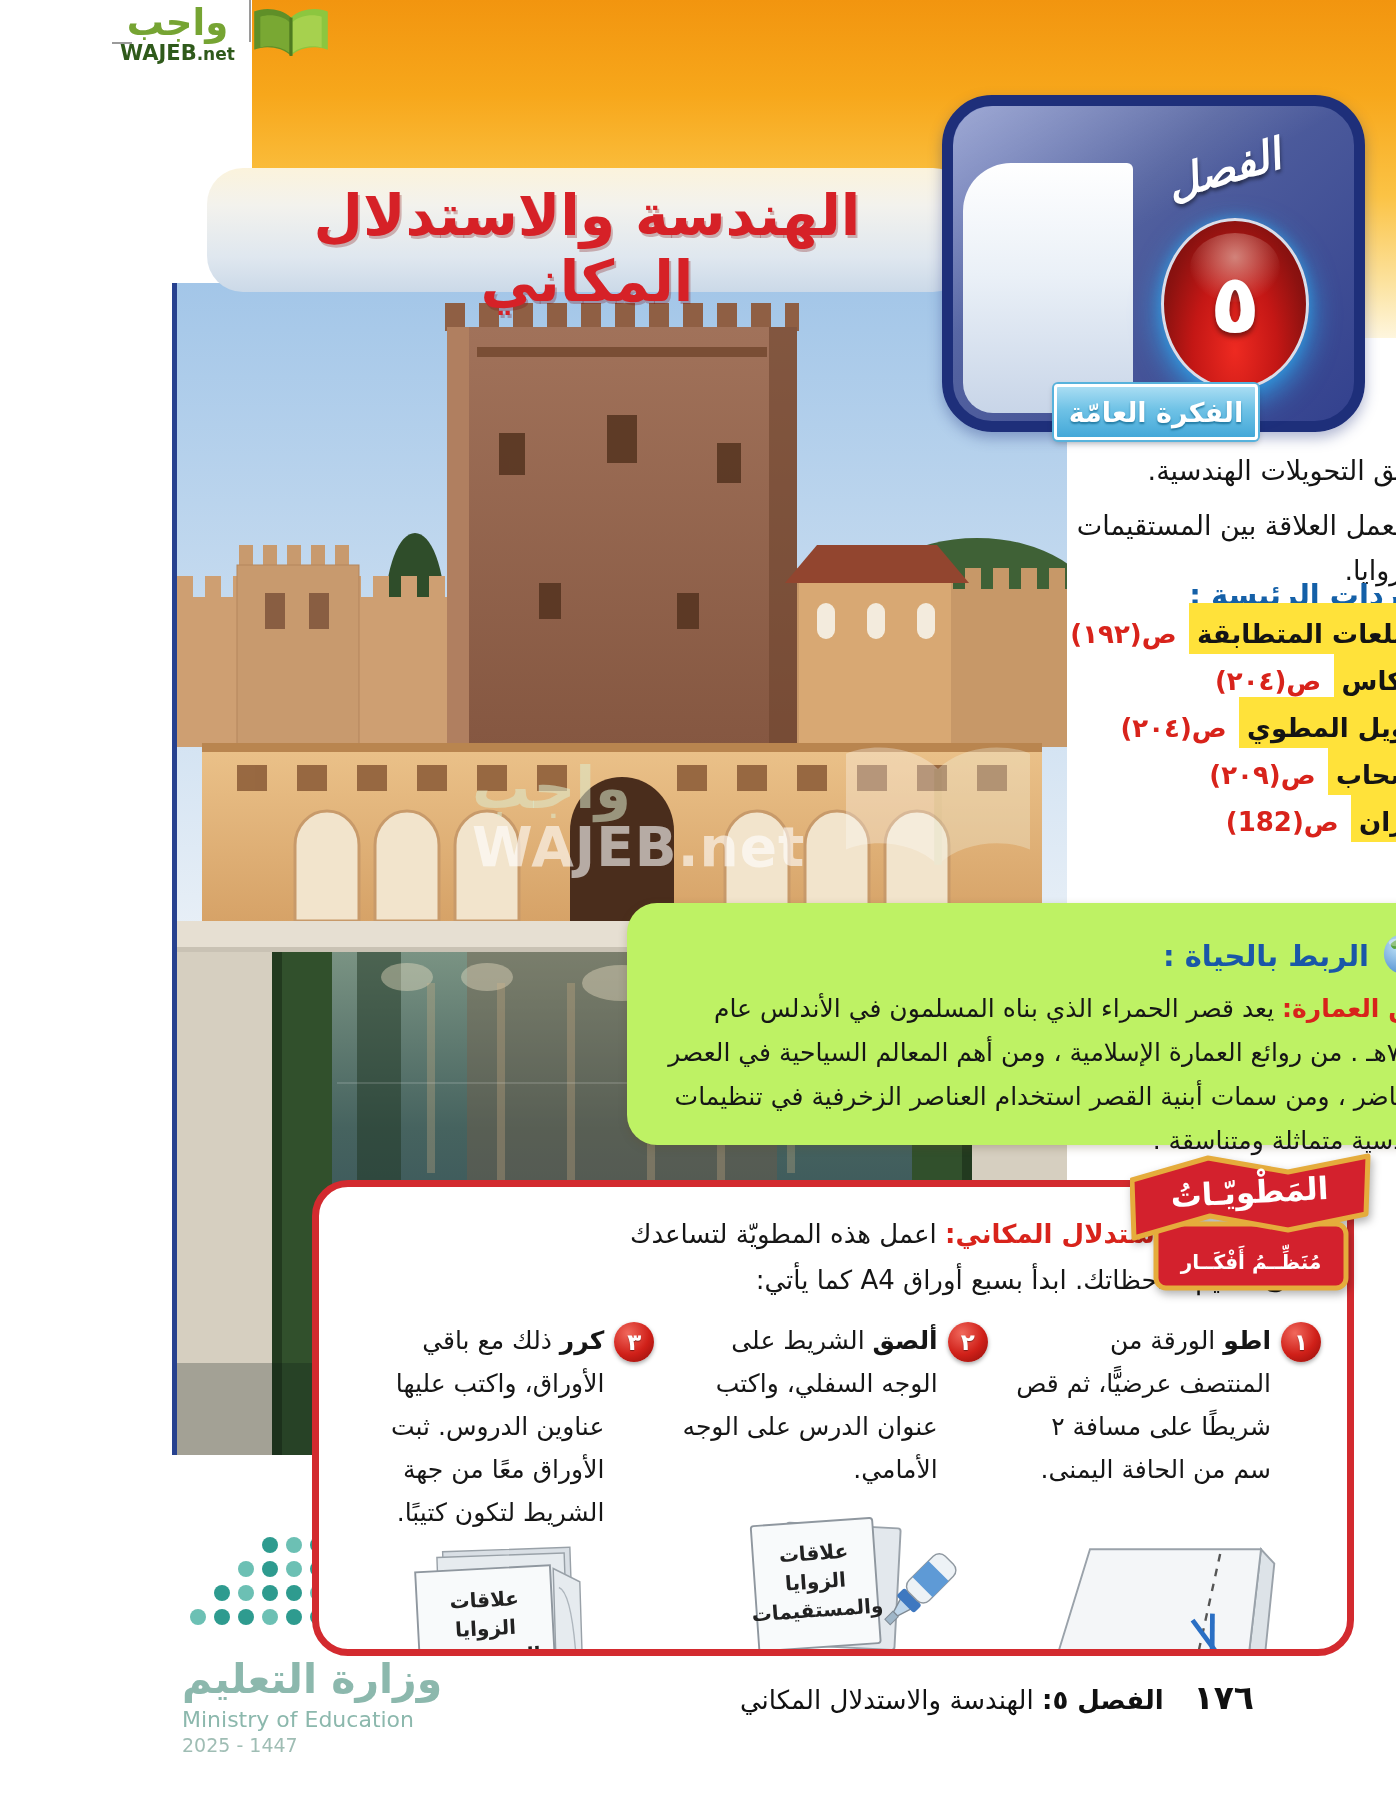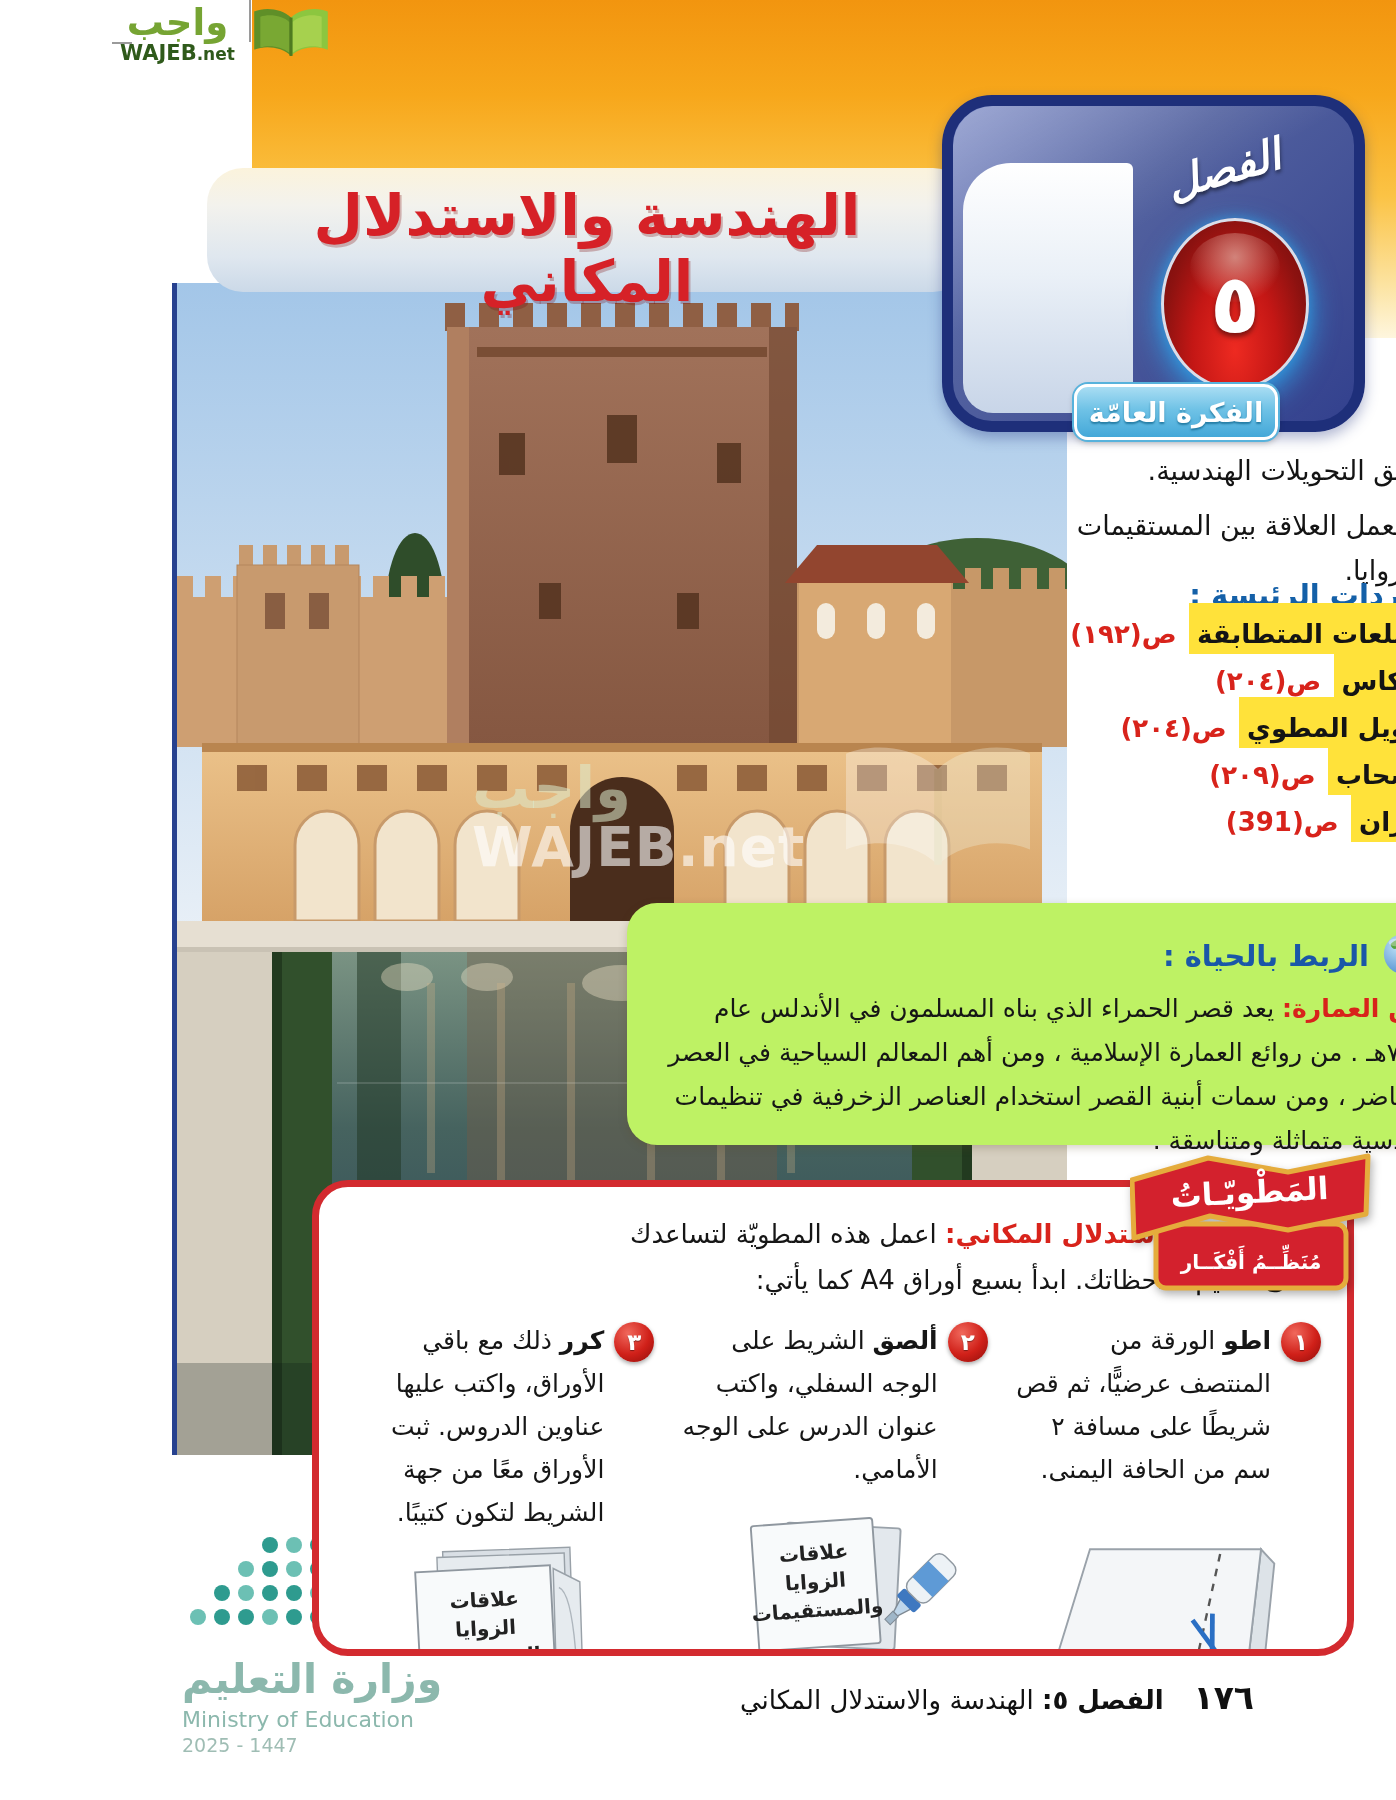--- a/index.html
+++ b/index.html
@@ -64,25 +64,25 @@
 
   
   .watermark{position:absolute;left:360px;top:735px;width:560px;z-index:2;display:flex;direction:ltr;
     align-items:center;gap:18px;pointer-events:none;}
   .watermark .wm-txt{display:flex;flex-direction:column;align-items:flex-start;line-height:1.05;}
   .watermark .wm-ar{color:rgba(220,235,205,.55);font-size:58px;font-weight:bold;}
   .watermark .wm-lat{color:rgba(255,255,255,.60);font-size:55px;font-weight:bold;letter-spacing:1px;}
 
   
   .bigidea-pill{position:absolute;left:942px;top:384px;width:204px;height:56px;z-index:5;
-    border-radius:14px;border:3px solid #fff;box-sizing:border-box;
+    border-radius:4px;border:3px solid #fff;box-sizing:border-box;
     background:linear-gradient(180deg,#A9DDF3 0%,#6FC2E6 45%,#44A8D8 100%);
     box-shadow:0 0 0 2px #57B2DC,0 3px 6px rgba(0,0,0,.25);
     display:flex;align-items:center;justify-content:center;
-    color:#fff;font-size:27px;font-weight:bold;text-shadow:0 2px 2px rgba(23,110,150,.8);margin-left:20px;}
+    color:#fff;font-size:27px;font-weight:bold;text-shadow:0 2px 2px rgba(23,110,150,.8);}
   .bullets{position:absolute;left:955px;top:448px;width:396px;z-index:5;}
   .bullet{position:relative;padding-right:30px;margin-bottom:10px;
     font-size:27px;line-height:45px;color:#141414;}
   .bullet::before{content:"";position:absolute;right:6px;top:17px;width:11px;height:11px;border-radius:50%;background:#8B1A1A;}
   .vocab{position:absolute;left:905px;top:578px;width:446px;z-index:5;}
   .vocab-heading{color:#1460A8;font-size:29px;font-weight:bold;margin-bottom:7px;}
   .vocab-item{margin-bottom:17px;font-size:26px;white-space:nowrap;text-align:right;}
   .vterm{background:#FFE23A;padding:16px 8px 5px;font-weight:bold;color:#141414;}
   .vref{color:#D8231B;font-weight:bold;margin-right:4px;}
 
@@ -322,21 +322,21 @@
     <div class="vocab-item">
       <span class="vterm">التحويل المطوي</span>
       <span class="vref">ص(٢٠٤)</span>
     </div>
     <div class="vocab-item">
       <span class="vterm">الانسحاب</span>
       <span class="vref">ص(٢٠٩)</span>
     </div>
     <div class="vocab-item">
       <span class="vterm">الدَّوران</span>
-      <span class="vref">ص(391)</span>
+      <span class="vref">ص(182)</span>
     </div>
   </div>
 
   <div class="life-panel">
     <div class="life-head">
       <span>
         <svg width="46" height="46" viewBox="0 0 48 48">
           <defs>
             <radialGradient id="gw" cx="0.35" cy="0.3" r="0.9">
               <stop offset="0" stop-color="#BFE3F7"></stop>

